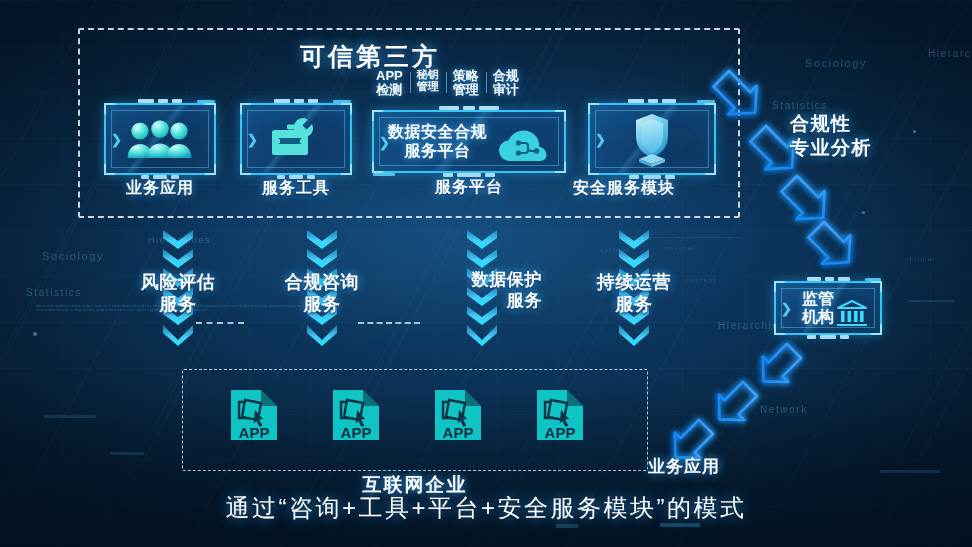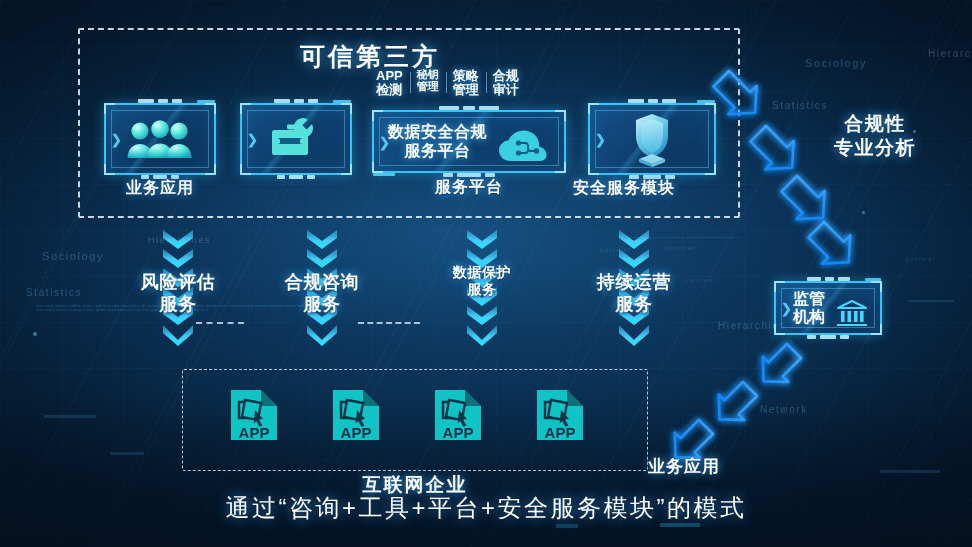--- a/index.html
+++ b/index.html
@@ -158,21 +158,21 @@
   
   .minidash {
     position:absolute; height:0; border-top:2px dashed rgba(225,240,255,.75);
   }
 
   
   .appicon { position:absolute; }
 
   
   .rtext {
-    position:absolute; text-align:center; color:#fff; font-weight:bold;
+    position:absolute; text-align:left; color:#fff; font-weight:bold;
     line-height:1.25; letter-spacing:1.5px;
     text-shadow:0 0 11px rgba(60,175,255,.95), 0 1px 3px rgba(0,16,36,.9);
     white-space:nowrap;
   }
   .bizlabel {
     position:absolute; color:#fff; font-weight:bold; letter-spacing:1px;
     text-shadow:0 0 10px rgba(60,175,255,.95), 0 1px 3px rgba(0,16,36,.9);
     white-space:nowrap;
   }
 
@@ -318,20 +318,21 @@
           <path d="M36 3c-5 0-9 4-9 9 0 1.6.4 3 1.1 4.3L16 28.4l4.9 4.9 12.1-12.1c1.3.7 2.6 1 4 1 5 0 9-4 9-9 0-1.5-.4-2.9-1-4.1l-5.4 5.4-4.3-4.3 5.4-5.4C39.3 3.6 37.7 3 36 3z"></path>
           <rect x="20" y="9.5" width="14" height="5" rx="1.4"></rect>
           <rect x="5" y="15" width="36" height="25" rx="2.6"></rect>
         </g>
         <rect x="11" y="23" width="24" height="6" rx="1.6" fill="#0e5e86"></rect>
         <rect x="7" y="24" width="6" height="4.4" rx="1" fill="#55e2dd"></rect>
         <rect x="33" y="24" width="6" height="4.4" rx="1" fill="#55e2dd"></rect>
       </svg>
     </div>
   </div>
+  <div class="boxcap" style="left:240px; top:178px; width:112px; font-size:16px;">服务工具</div>
 
   <div class="hud" style="left:372px; top:110px; width:194px; height:63px;">
     <span class="chev">❯</span>
     <i class="cn tl"></i>
     <i class="cn tr"></i>
     <i class="cn bl"></i>
     <i class="cn br"></i>
     <div class="ticks top">
       <i style="width:20px"></i>
         <i style="width:12px"></i>
@@ -452,21 +453,21 @@
       <g fill="url(#cg1)">
         <path d="M2 2 17 13 32 2 32 10 17 21 2 10z"></path>
         <path d="M2 21 17 32 32 21 32 29 17 40 2 29z"></path>
         <path d="M2 40 17 51 32 40 32 48 17 59 2 48z"></path>
         <path d="M2 59 17 70 32 59 32 67 17 78 2 67z"></path>
         <path d="M2 78 17 89 32 78 32 86 17 97 2 86z"></path>
         <path d="M2 97 17 112 32 97 32 105 17 118 2 105z"></path>
       </g>
     </svg>
   </div>
-  <div class="midlabel" style="left:422px; top:264px; width:120px; font-size:14px;">
+  <div class="midlabel" style="left:422px; top:270px; width:120px; font-size:17px;text-align:right;">
     <div>数据保护</div>
     <div>服务</div>
   </div>
 
   <div class="chevstack" style="left:617px; top:228px;">
     <svg width="34" height="118" viewBox="0 0 34 118">
       <g fill="url(#cg1)">
         <path d="M2 2 17 13 32 2 32 10 17 21 2 10z"></path>
         <path d="M2 21 17 32 32 21 32 29 17 40 2 29z"></path>
         <path d="M2 40 17 51 32 40 32 48 17 59 2 48z"></path>
@@ -596,21 +597,21 @@
       <i style="width:14px"></i>
         <i style="width:9px"></i>
         <i style="width:12px"></i>
     </div>
     <div class="ticks bot">
       <i style="width:9px"></i>
         <i style="width:16px"></i>
         <i style="width:9px"></i>
     </div>
     <div class="railbar" style="right:-1px; top:-5px; width:16px;"></div>
-    <div class="hud-inner" style="justify-content:flex-start; padding-left:11px;">
+    <div class="hud-inner" style="justify-content:flex-start; padding-left:20px;">
       <div style="text-align:center; line-height:1.12;">
         <div style="color:#fff; font-weight:bold; font-size:16px; text-shadow:0 0 8px rgba(70,185,255,.95);">监管</div>
         <div style="color:#fff; font-weight:bold; font-size:16px; text-shadow:0 0 8px rgba(70,185,255,.95);">机构</div>
       </div>
       <svg width="34" height="30" viewBox="0 0 34 30" style="position:absolute; right:5px; top:9px;">
         <g fill="none" stroke="#3fd8ff" stroke-width="2" stroke-linejoin="round">
           <path d="M3 10 17 3 31 10 Z"></path>
           <path d="M2 27h30"></path>
         </g>
         <g fill="#3fd8ff">

